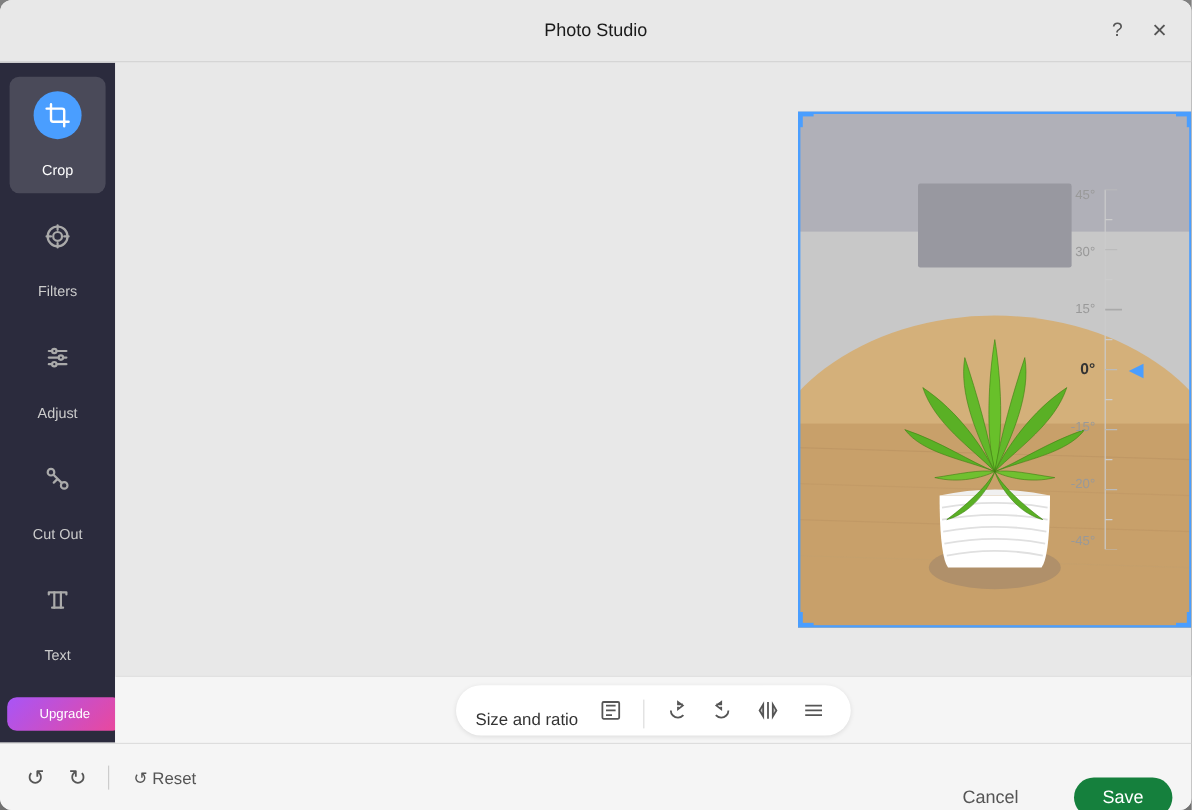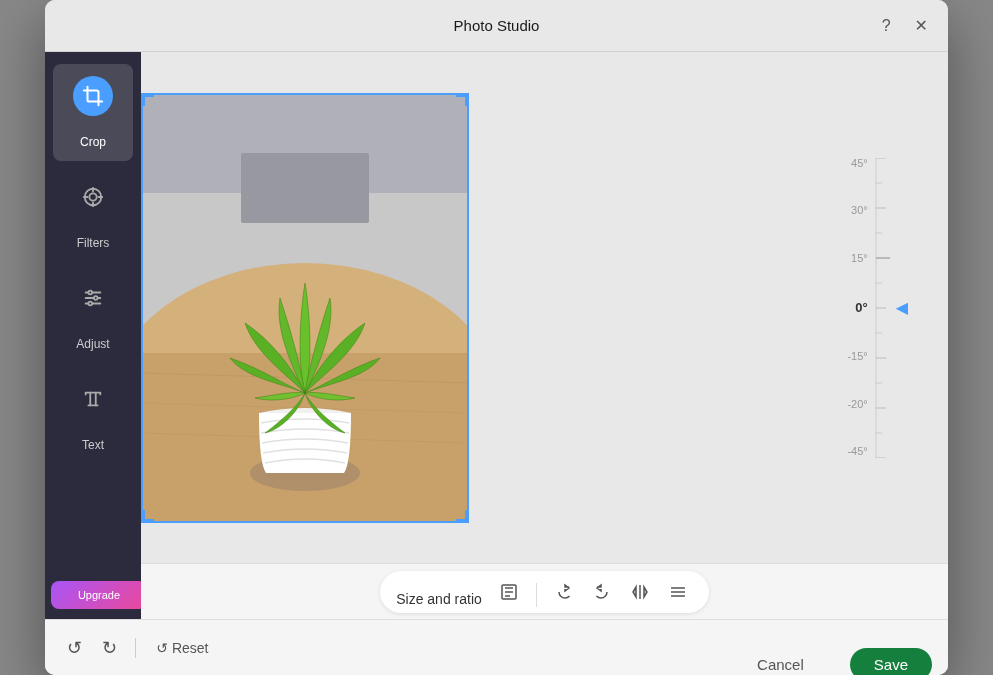--- a/index.html
+++ b/index.html
@@ -7,21 +7,21 @@
       font-family: -apple-system, BlinkMacSystemFont, 'Segoe UI', sans-serif;
       background: #888;
       display: flex;
       align-items: center;
       justify-content: center;
       width: 993px;
       height: 675px;
       overflow: hidden;
     }
     .window {
-      width: 903px;
+      width: 993px;
       height: 675px;
       background: #f0f0f0;
       border-radius: 10px;
       display: flex;
       flex-direction: column;
       box-shadow: 0 20px 60px rgba(0,0,0,0.4);
       overflow: hidden;
       position: relative;
     }
     
@@ -137,21 +137,21 @@
       flex: 1;
       display: flex;
       flex-direction: column;
       background: #e8e8e8;
       position: relative;
     }
     .canvas-workspace {
       flex: 1;
       display: flex;
       align-items: center;
-      justify-content: flex-start;
+      justify-content: flex-end;
       position: relative;
       overflow: hidden;
     }
 
     
     .image-container {
       position: relative;
       width: 328px;
       height: 430px;
     }
@@ -381,20 +381,31 @@
             <line x1="4" y1="12" x2="20" y2="12"></line>
             <line x1="4" y1="18" x2="20" y2="18"></line>
             <circle cx="9" cy="6" r="2" fill="#2b2b3d" stroke="#aaa"></circle>
             <circle cx="15" cy="12" r="2" fill="#2b2b3d" stroke="#aaa"></circle>
             <circle cx="9" cy="18" r="2" fill="#2b2b3d" stroke="#aaa"></circle>
           </svg>
         </div>
         <span class="sidebar-label">Adjust</span>
       </div>
 
+      <div class="sidebar-item">
+        <div class="sidebar-icon">
+          <svg viewBox="0 0 24 24" fill="none" stroke="#aaa" stroke-width="2" stroke-linecap="round" stroke-linejoin="round">
+            <circle cx="6" cy="6" r="3"></circle>
+            <circle cx="18" cy="18" r="3"></circle>
+            <line x1="8.5" y1="8.5" x2="15.5" y2="15.5"></line>
+            <path d="M8.5 15.5l3-3"></path>
+          </svg>
+        </div>
+        <span class="sidebar-label">Cut Out</span>
+      </div>
 
       <div class="sidebar-item">
         <div class="sidebar-icon">
           <svg viewBox="0 0 24 24" fill="none" stroke="#aaa" stroke-width="2" stroke-linecap="round" stroke-linejoin="round">
             <path d="M4 7V5h16v2"></path>
             <path d="M9 5v14"></path>
             <path d="M15 5v14"></path>
             <path d="M7 19h10"></path>
           </svg>
         </div>

